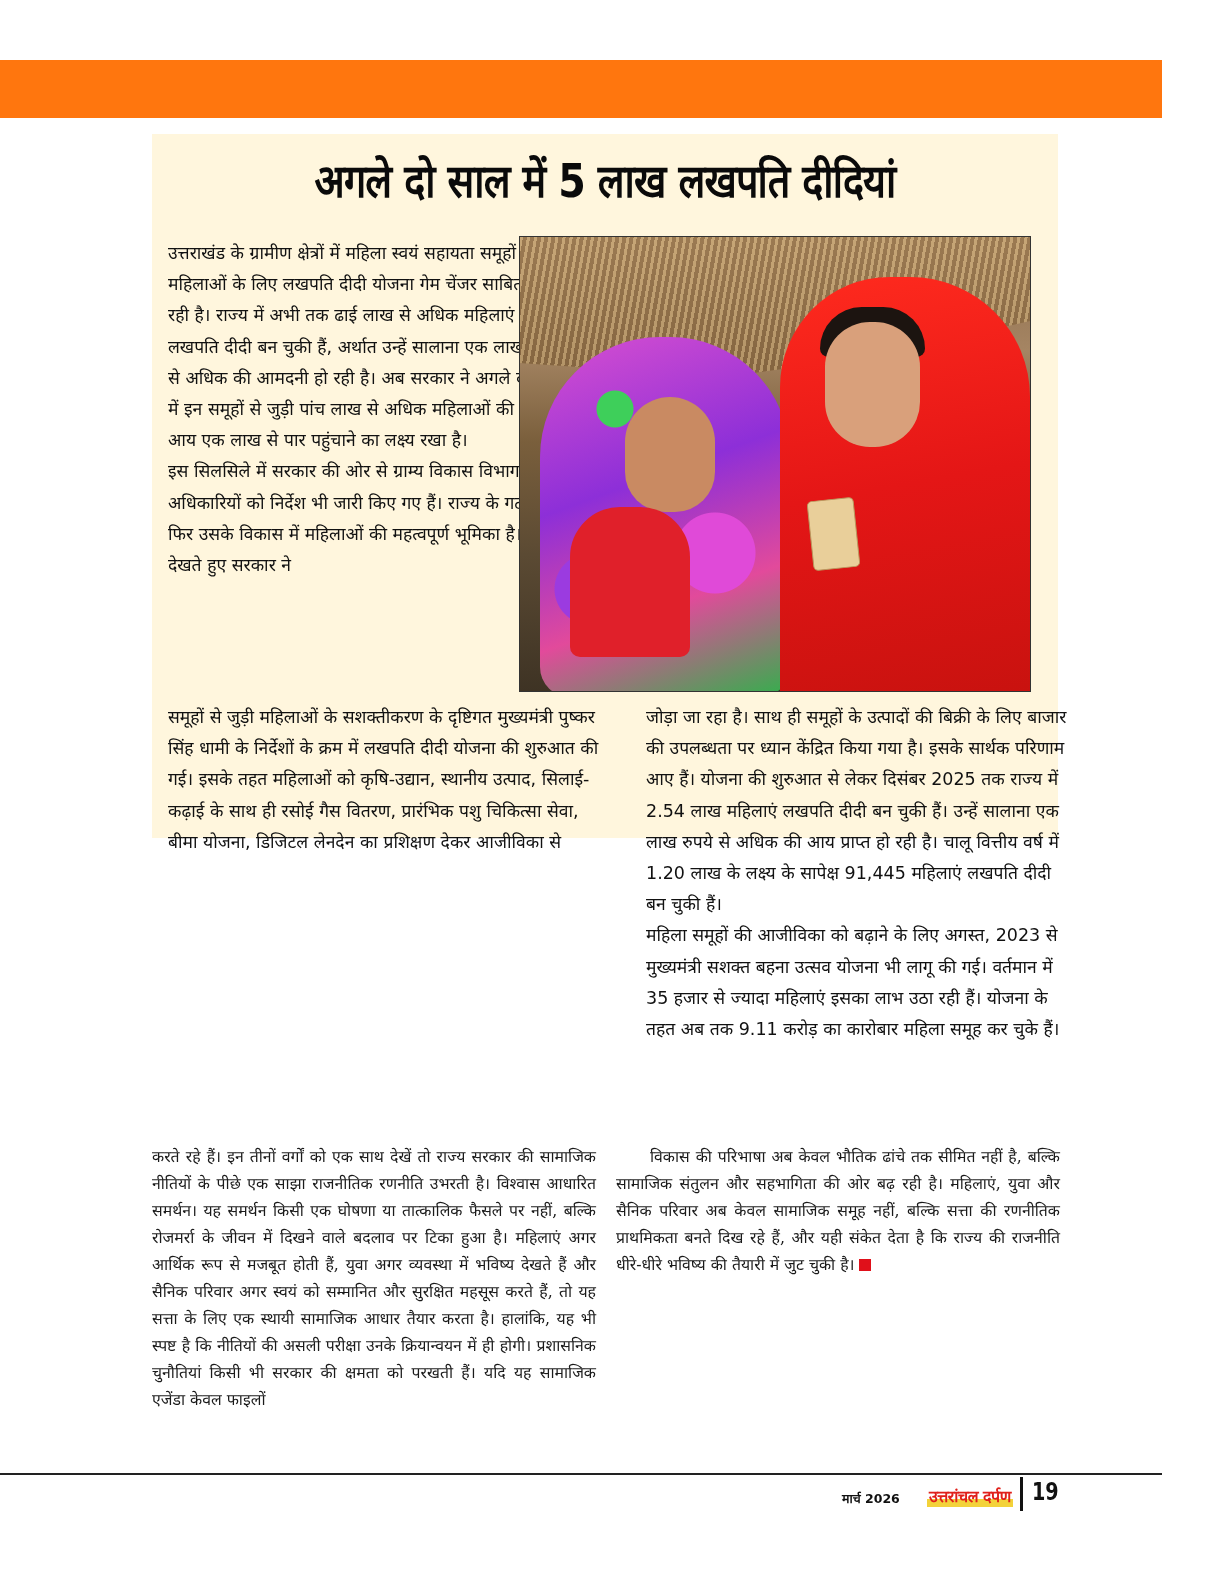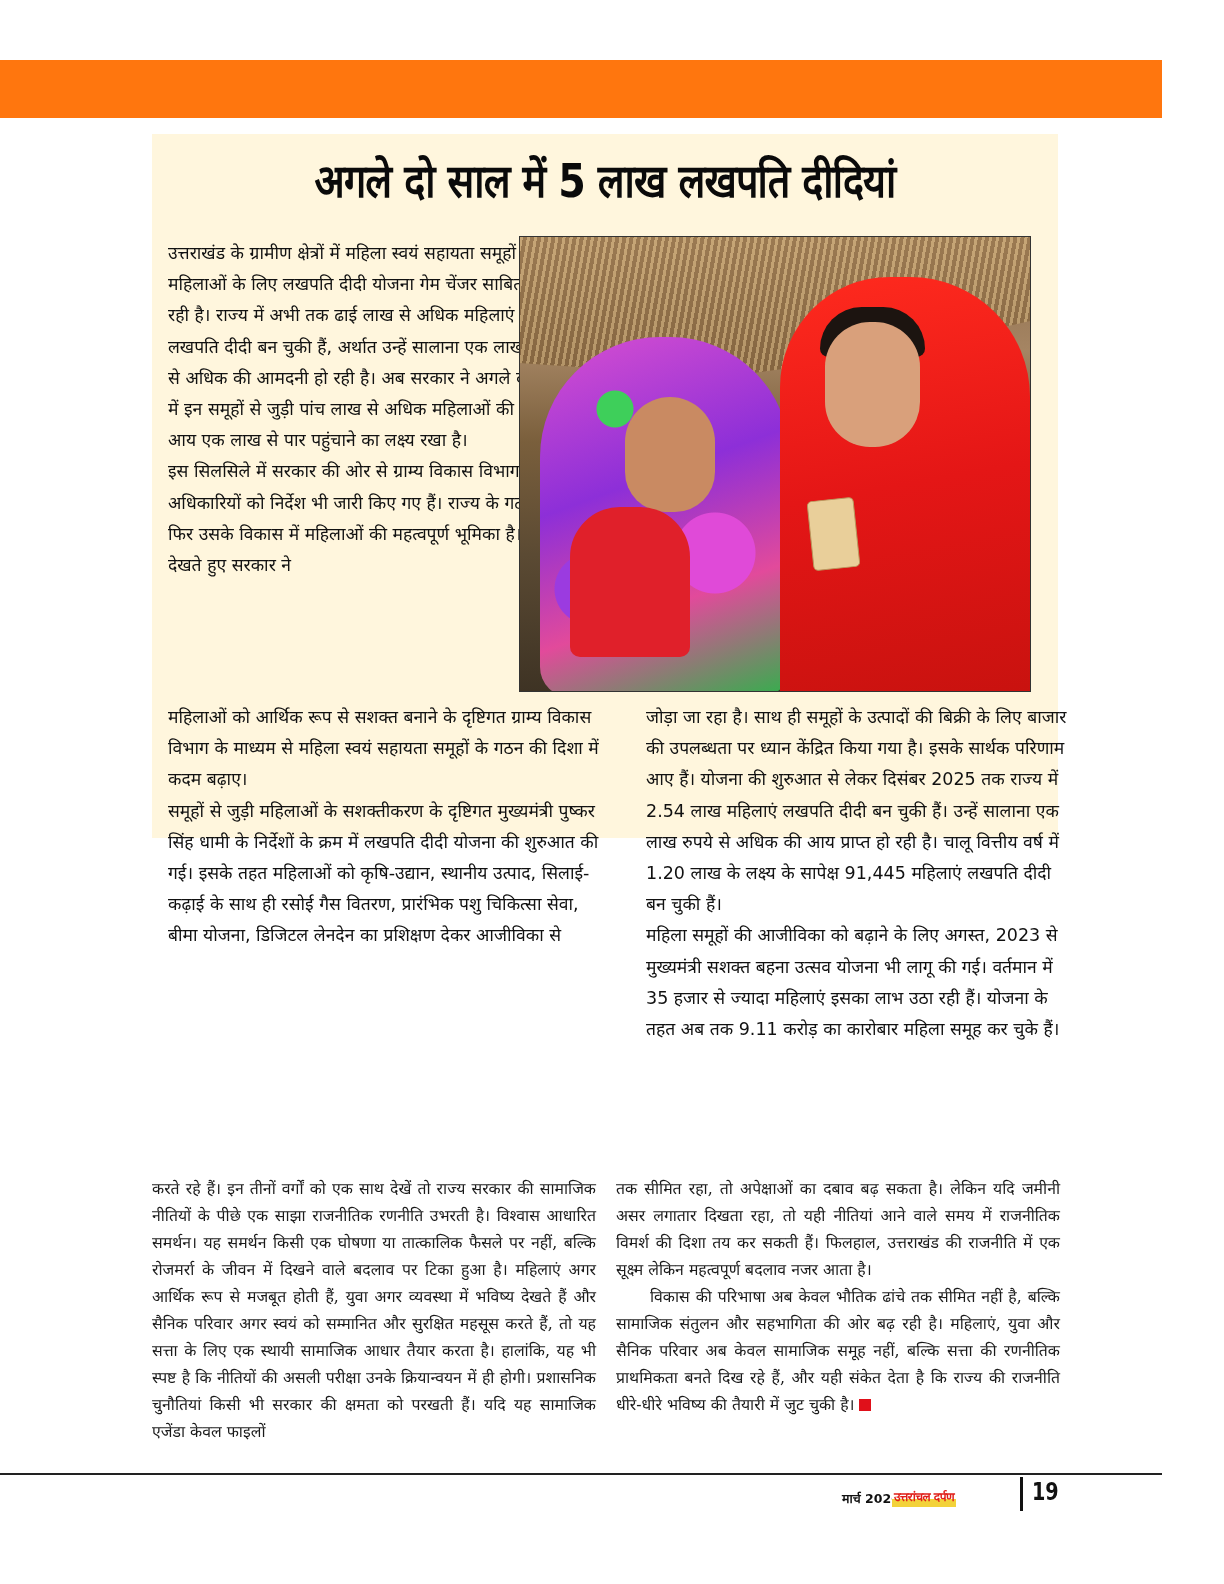--- a/index.html
+++ b/index.html
@@ -85,40 +85,39 @@
   .phone {
     position: absolute; left: 290px; top: 262px; width: 45px; height: 68px;
     border-radius: 5px; background: #e9cf9a; border: 1px solid #b9985e;
     transform: rotate(-6deg);
   }
   .bottom-cols {
     position: absolute; top: 1143px; width: 444px;
     font-family: "DejaVu Serif", serif;
     font-size: 15.8px; line-height: 27px; color: #1a1a1a;
     text-align: justify;
-    margin-top: 32px;
   }
   .bottom-cols p { margin: 0; }
   .bl { left: 152px; }
   .br { left: 616px; }
   .indent { text-indent: 34px; }
   .end-mark {
     display: inline-block; width: 12px; height: 12px; background: #e0101a;
     margin-left: 4px; vertical-align: -1px;
   }
   .footer-rule {
     position: absolute; left: 0; top: 1473px; width: 1162px; height: 2px; background: #222;
   }
   .footer-date {
     position: absolute; left: 842px; top: 1490px;
     font-family: "DejaVu Sans", sans-serif; font-weight: bold; font-size: 12.5px; color: #111;
   }
   .footer-logo {
-    position: absolute; left: 892px; top: 1487px; height: 20px; padding: 0 2px;
-    font-family: "DejaVu Sans", sans-serif; font-weight: bold; font-size: 12px;
+    position: absolute; left: 927px; top: 1487px; height: 20px; padding: 0 2px;
+    font-family: "DejaVu Sans", sans-serif; font-weight: bold; font-size: 16px;
     color: #e0201a; background: linear-gradient(180deg, #fff 0 60%, #f3d23a 60% 100%);
     letter-spacing: -0.5px; line-height: 20px; text-align: center;
   }
   .footer-bar {
     position: absolute; left: 1020px; top: 1477px; width: 3px; height: 34px; background: #111;
   }
   .footer-page {
     position: absolute; left: 1032px; top: 1478px;
     font-family: "DejaVu Sans", sans-serif; font-weight: bold; font-size: 24px; color: #111;
     transform: scaleX(0.8); transform-origin: left top;
@@ -142,36 +141,34 @@
     <div class="woman-left-scarf"></div>
     <div class="woman-left-face"></div>
     <div class="woman-left-blouse"></div>
     <div class="woman-right-scarf"></div>
     <div class="woman-right-hair"></div>
     <div class="woman-right-face"></div>
     <div class="phone"></div>
   </div>
 
   <div class="col-left boxtext">
-    <p>महिलाओं को आर्थिक रूप से सशक्त बनाने के दृष्टिगत ग्राम्य विकास विभाग के माध्यम से महिला स्वयं सहायता समूहों के गठन की दिशा में कदम बढ़ाए।</p>
     <p>समूहों से जुड़ी महिलाओं के सशक्तीकरण के दृष्टिगत मुख्यमंत्री पुष्कर सिंह धामी के निर्देशों के क्रम में लखपति दीदी योजना की शुरुआत की गई। इसके तहत महिलाओं को कृषि-उद्यान, स्थानीय उत्पाद, सिलाई-कढ़ाई के साथ ही रसोई गैस वितरण, प्रारंभिक पशु चिकित्सा सेवा, बीमा योजना, डिजिटल लेनदेन का प्रशिक्षण देकर आजीविका से</p>
   </div>
 
   <div class="col-right boxtext">
     <p>जोड़ा जा रहा है। साथ ही समूहों के उत्पादों की बिक्री के लिए बाजार की उपलब्धता पर ध्यान केंद्रित किया गया है। इसके सार्थक परिणाम आए हैं। योजना की शुरुआत से लेकर दिसंबर 2025 तक राज्य में 2.54 लाख महिलाएं लखपति दीदी बन चुकी हैं। उन्हें सालाना एक लाख रुपये से अधिक की आय प्राप्त हो रही है। चालू वित्तीय वर्ष में 1.20 लाख के लक्ष्य के सापेक्ष 91,445 महिलाएं लखपति दीदी बन चुकी हैं।</p>
     <p>महिला समूहों की आजीविका को बढ़ाने के लिए अगस्त, 2023 से मुख्यमंत्री सशक्त बहना उत्सव योजना भी लागू की गई। वर्तमान में 35 हजार से ज्यादा महिलाएं इसका लाभ उठा रही हैं। योजना के तहत अब तक 9.11 करोड़ का कारोबार महिला समूह कर चुके हैं।</p>
   </div>
 </div>
 
 <div class="bottom-cols bl">
   <p>करते रहे हैं। इन तीनों वर्गों को एक साथ देखें तो राज्य सरकार की सामाजिक नीतियों के पीछे एक साझा राजनीतिक रणनीति उभरती है। विश्वास आधारित समर्थन। यह समर्थन किसी एक घोषणा या तात्कालिक फैसले पर नहीं, बल्कि रोजमर्रा के जीवन में दिखने वाले बदलाव पर टिका हुआ है। महिलाएं अगर आर्थिक रूप से मजबूत होती हैं, युवा अगर व्यवस्था में भविष्य देखते हैं और सैनिक परिवार अगर स्वयं को सम्मानित और सुरक्षित महसूस करते हैं, तो यह सत्ता के लिए एक स्थायी सामाजिक आधार तैयार करता है। हालांकि, यह भी स्पष्ट है कि नीतियों की असली परीक्षा उनके क्रियान्वयन में ही होगी। प्रशासनिक चुनौतियां किसी भी सरकार की क्षमता को परखती हैं। यदि यह सामाजिक एजेंडा केवल फाइलों</p>
 </div>
 
 <div class="bottom-cols br">
-  <p>तक सीमित रहा, तो अपेक्षाओं का दबाव बढ़ सकता है। लेकिन यदि जमीनी असर लगातार दिखता रहा, तो यही नीतियां आने वाले समय में राजनीतिक विमर्श की दिशा तय कर सकती हैं। फिलहाल, उत्तराखंड की राजनीति में एक सूक्ष्म लेकिन महत्वपूर्ण बदलाव नजर आता है।</p>
   <p class="indent"><span>विकास की परिभाषा अब केवल भौतिक ढांचे तक सीमित नहीं है, बल्कि सामाजिक संतुलन और सहभागिता की ओर बढ़ रही है। महिलाएं, युवा और सैनिक परिवार अब केवल सामाजिक समूह नहीं, बल्कि सत्ता की रणनीतिक प्राथमिकता बनते दिख रहे हैं, और यही संकेत देता है कि राज्य की राजनीति धीरे-धीरे भविष्य की तैयारी में जुट चुकी है।</span><span class="end-mark"></span></p>
 </div>
 
 <div class="footer-rule"></div>
 <div class="footer-date">मार्च 2026</div>
 <div class="footer-logo">उत्तरांचल दर्पण</div>
 <div class="footer-bar"></div>
 <div class="footer-page">19</div>
 
 </body></html>

